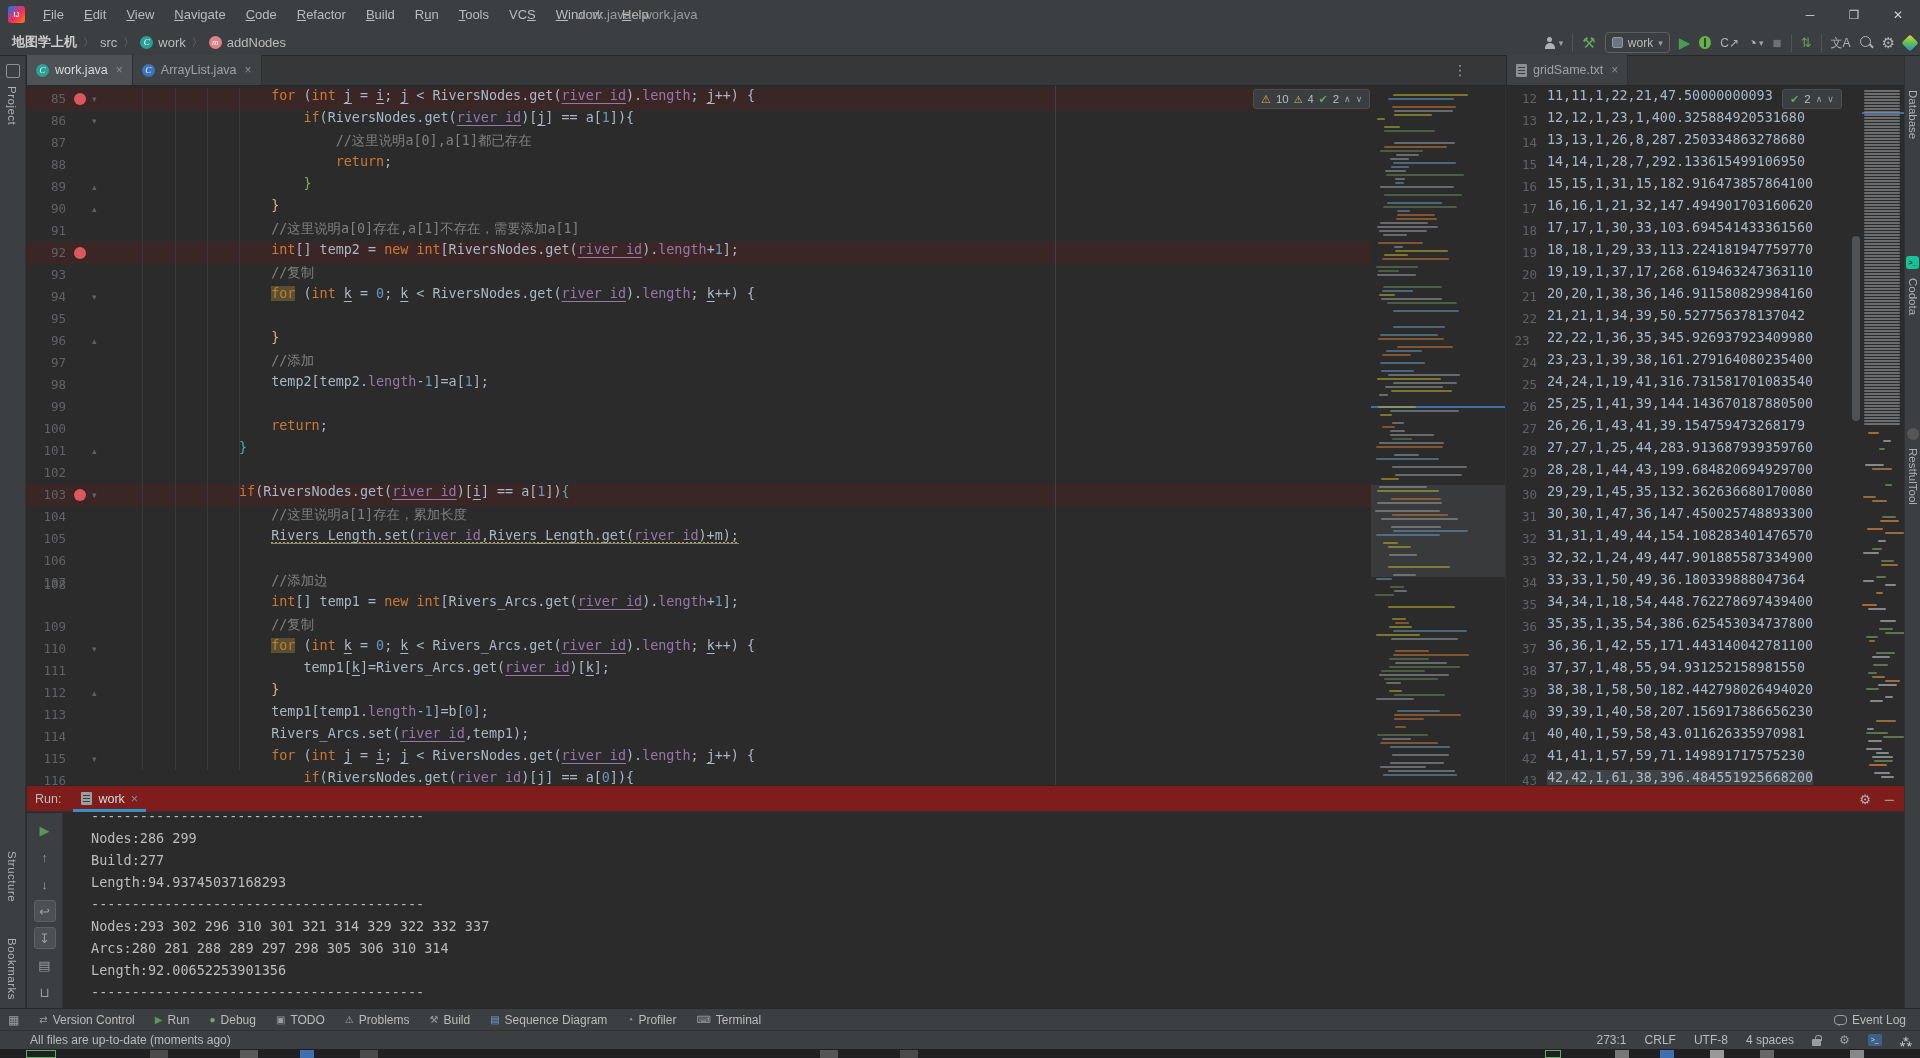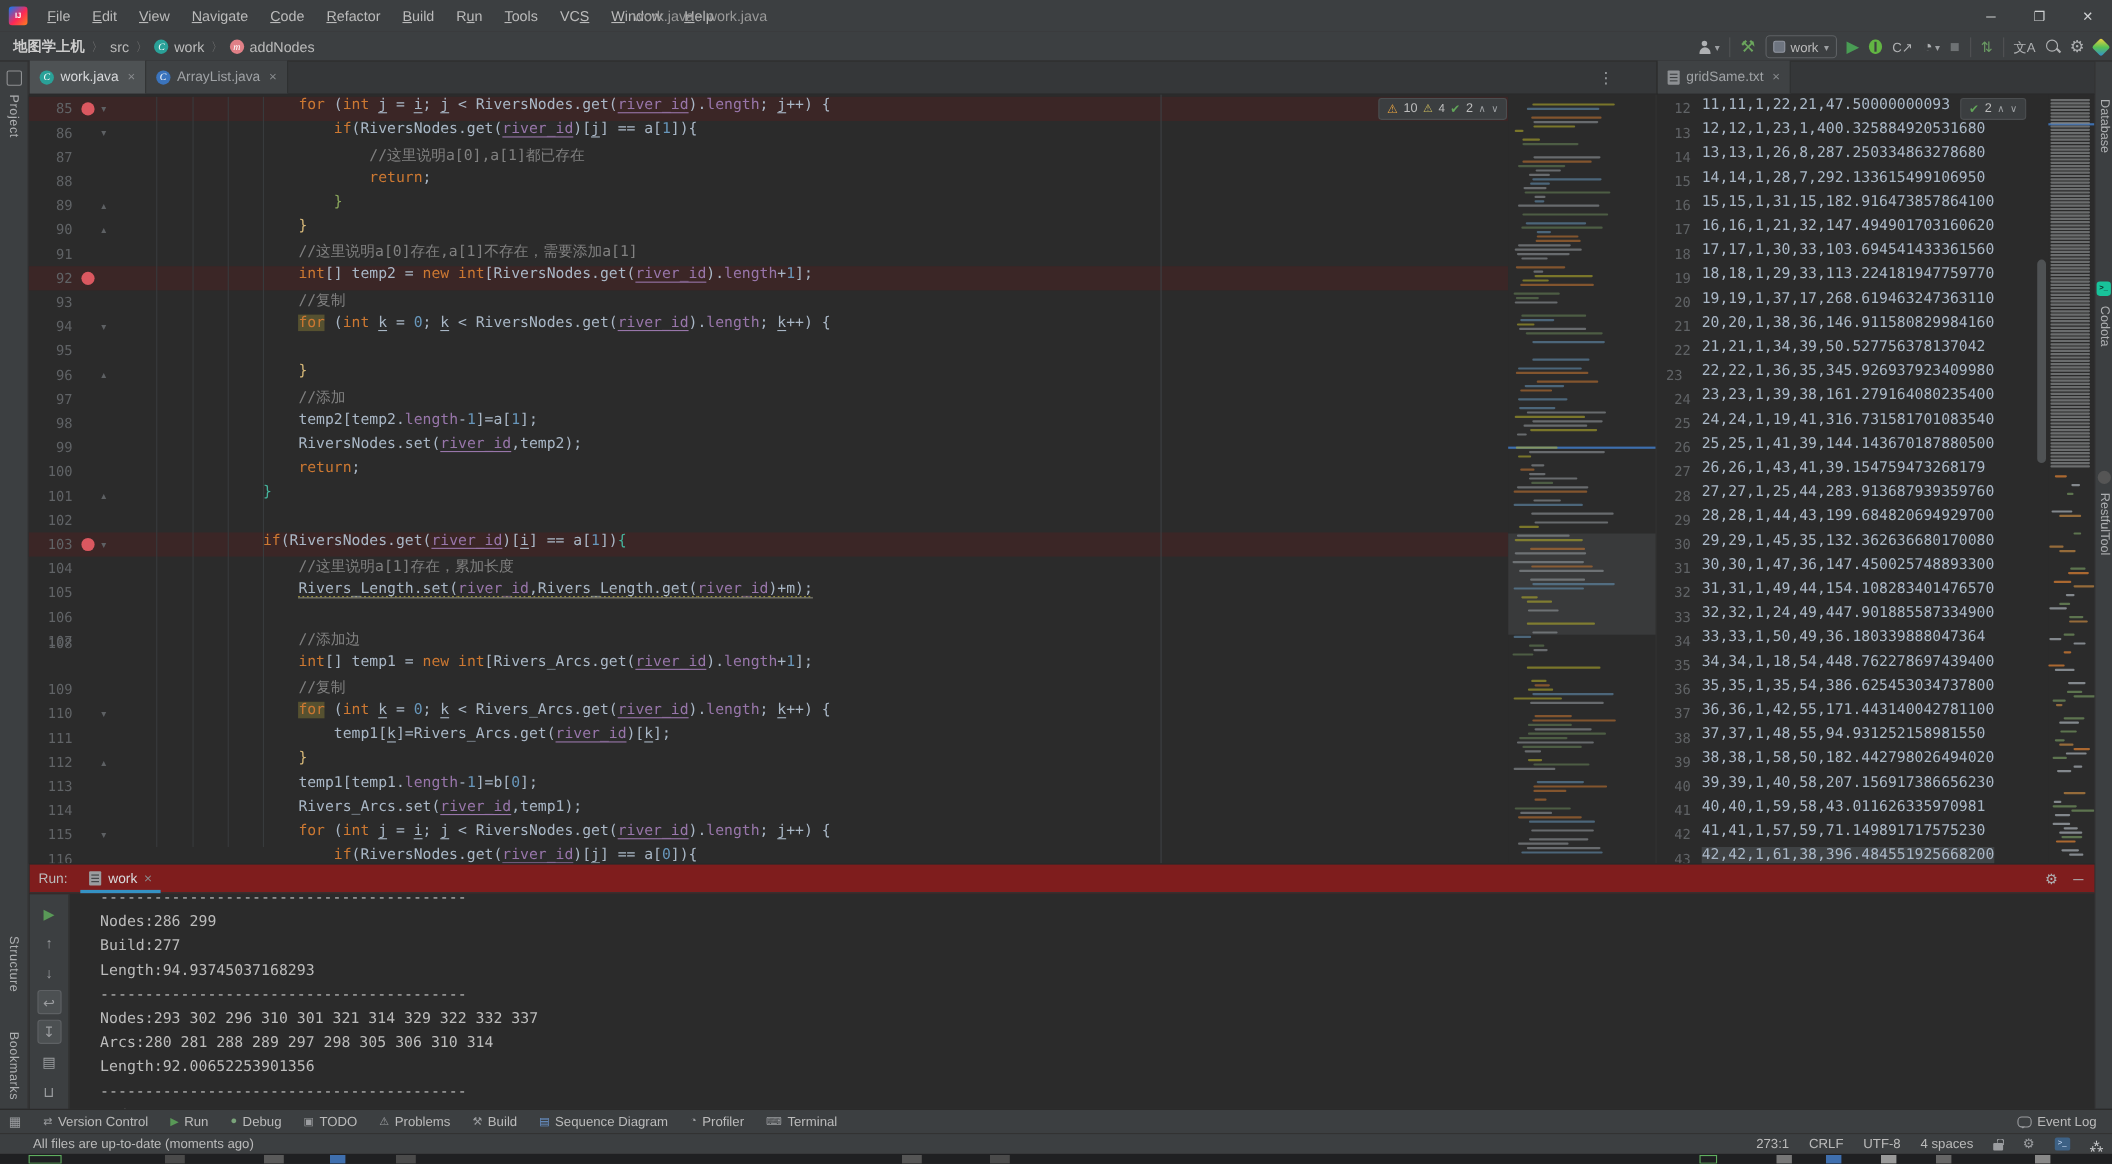--- a/index.html
+++ b/index.html
@@ -288,21 +288,20 @@
       <div class="code-line" style="top: 200px;"><span class="s-m">                    </span><span class="s-occ">for</span><span class="s-m"> (</span><span class="s-k">int</span><span class="s-m"> </span><span class="s-u">k</span><span class="s-m"> = </span><span class="s-n">0</span><span class="s-m">; </span><span class="s-u">k</span><span class="s-m"> &lt; RiversNodes.get(</span><span class="s-pu">river_id</span><span class="s-m">).</span><span class="s-p">length</span><span class="s-m">; </span><span class="s-u">k</span><span class="s-m">++) {</span></div>
       <div class="gutter-num" style="top: 222px;">95</div>
       <div class="gutter-num" style="top: 244px;">96</div>
       <div class="fold" style="top: 244px;">▴</div>
       <div class="code-line" style="top: 244px;"><span class="s-m">                    </span><span class="s-by">}</span></div>
       <div class="gutter-num" style="top: 266px;">97</div>
       <div class="code-line" style="top: 266px;"><span class="s-m">                    </span><span class="s-c">//添加</span></div>
       <div class="gutter-num" style="top: 288px;">98</div>
       <div class="code-line" style="top: 288px;"><span class="s-m">                    </span><span class="s-m">temp2[temp2.</span><span class="s-p">length</span><span class="s-m">-</span><span class="s-n">1</span><span class="s-m">]=a[</span><span class="s-n">1</span><span class="s-m">];</span></div>
       <div class="gutter-num" style="top: 310px;">99</div>
-      <div class="code-line" style="top: 310px;"><span class="s-m">                    </span><span class="s-m">RiversNodes.set(</span><span class="s-pu">river_id</span><span class="s-m">,temp2);</span></div>
       <div class="gutter-num" style="top: 332px;">100</div>
       <div class="code-line" style="top: 332px;"><span class="s-m">                    </span><span class="s-k">return</span><span class="s-m">;</span></div>
       <div class="gutter-num" style="top: 354px;">101</div>
       <div class="fold" style="top: 354px;">▴</div>
       <div class="code-line" style="top: 354px;"><span class="s-m">                </span><span class="s-bt">}</span></div>
       <div class="gutter-num" style="top: 376px;">102</div>
       <div class="code-line" style="top: 376px;"></div>
       <div class="gutter-num" style="top: 398px;">103</div>
       <div class="bp-dot" style="top: 403px;"></div>
       <div class="fold" style="top: 398px;">▾</div>

